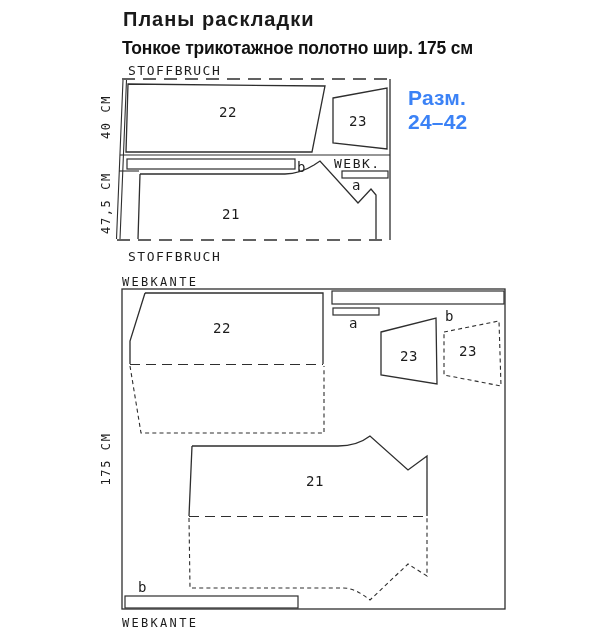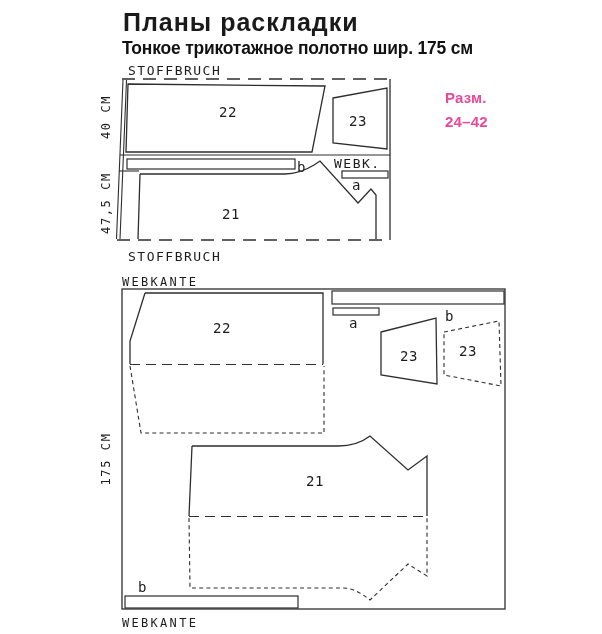--- a/index.html
+++ b/index.html
@@ -2,32 +2,32 @@
 <html><head>
 <meta charset="utf-8">
 <style>
   html,body{margin:0;padding:0;}
   body{
     width:602px;height:634px;position:relative;background:#ffffff;
     font-family:"Liberation Sans", sans-serif;overflow:hidden;
   }
   .hdr-title{
     position:absolute;left:123px;top:8px;
-    font-size:25px;font-weight:bold;letter-spacing:1px;color:#1a1a1a;
+    font-size:20px;font-weight:bold;letter-spacing:1px;color:#1a1a1a;
     white-space:nowrap;
   }
   .hdr-sub{
     position:absolute;left:122px;top:38px;
     font-size:18px;font-weight:bold;letter-spacing:-0.2px;color:#111;
     white-space:nowrap;transform:scaleX(0.97);transform-origin:left center;
   }
   .size-note{
     position:absolute;left:408px;top:86px;
-    font-size:15px;font-weight:bold;color:#ec4899;line-height:24px;
-    letter-spacing:0.2px;white-space:pre;margin-left:37px;
+    font-size:21px;font-weight:bold;color:#3b82f6;line-height:24px;
+    letter-spacing:0.2px;white-space:pre;
   }
   svg{position:absolute;left:0;top:0;}
   .ln{stroke:#2e2e2e;stroke-width:1.3;fill:none;stroke-linejoin:miter;stroke-linecap:butt;}
   .thin{stroke-width:1.1;}
   .dashL{stroke-dasharray:13 8;}
   .dashM{stroke-dasharray:10 6;}
   .dashS{stroke-dasharray:4 3.2;}
   .wht{fill:#ffffff;stroke:#2e2e2e;stroke-width:1.2;}
   text{
     font-family:"DejaVu Sans Mono", monospace;

